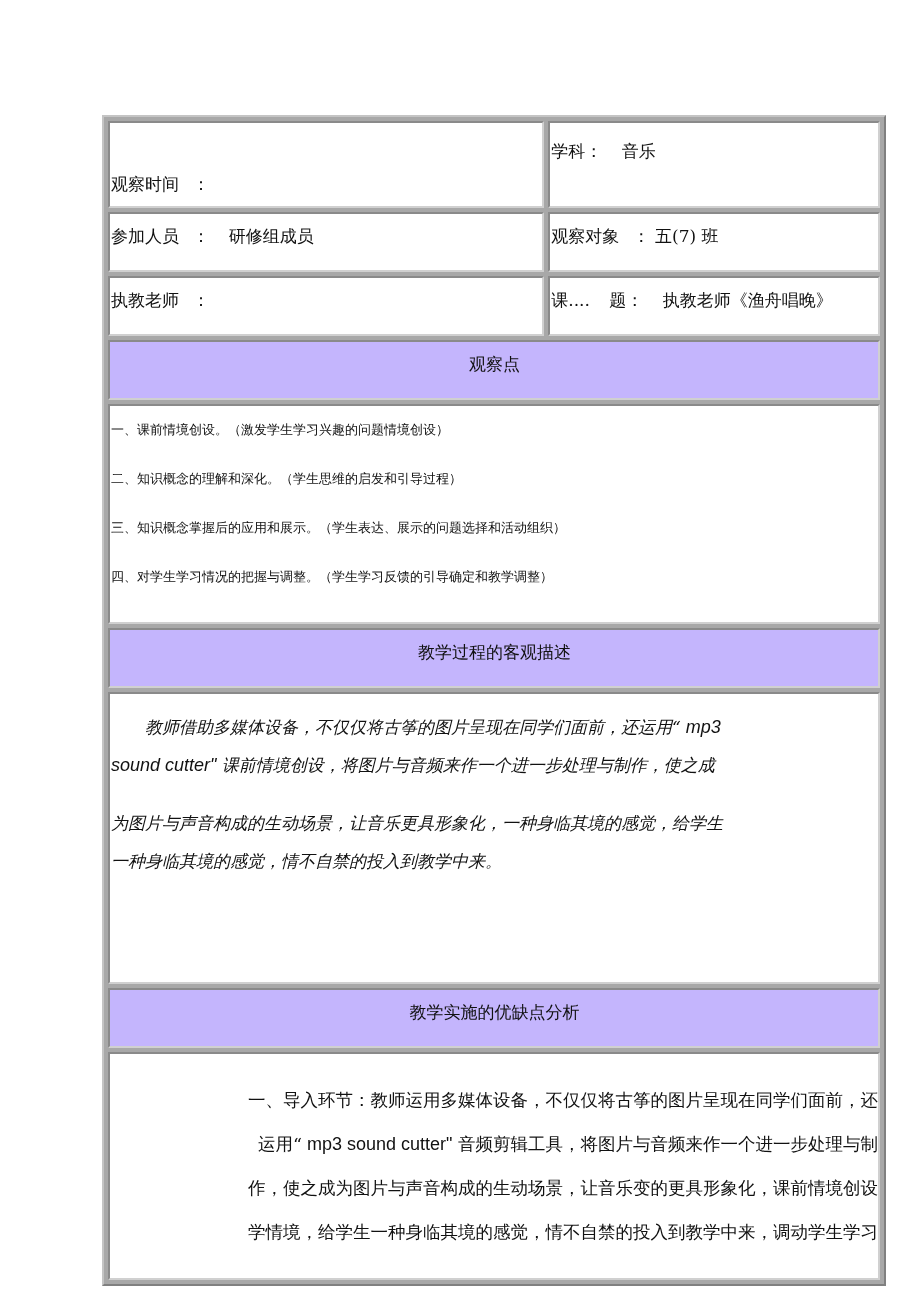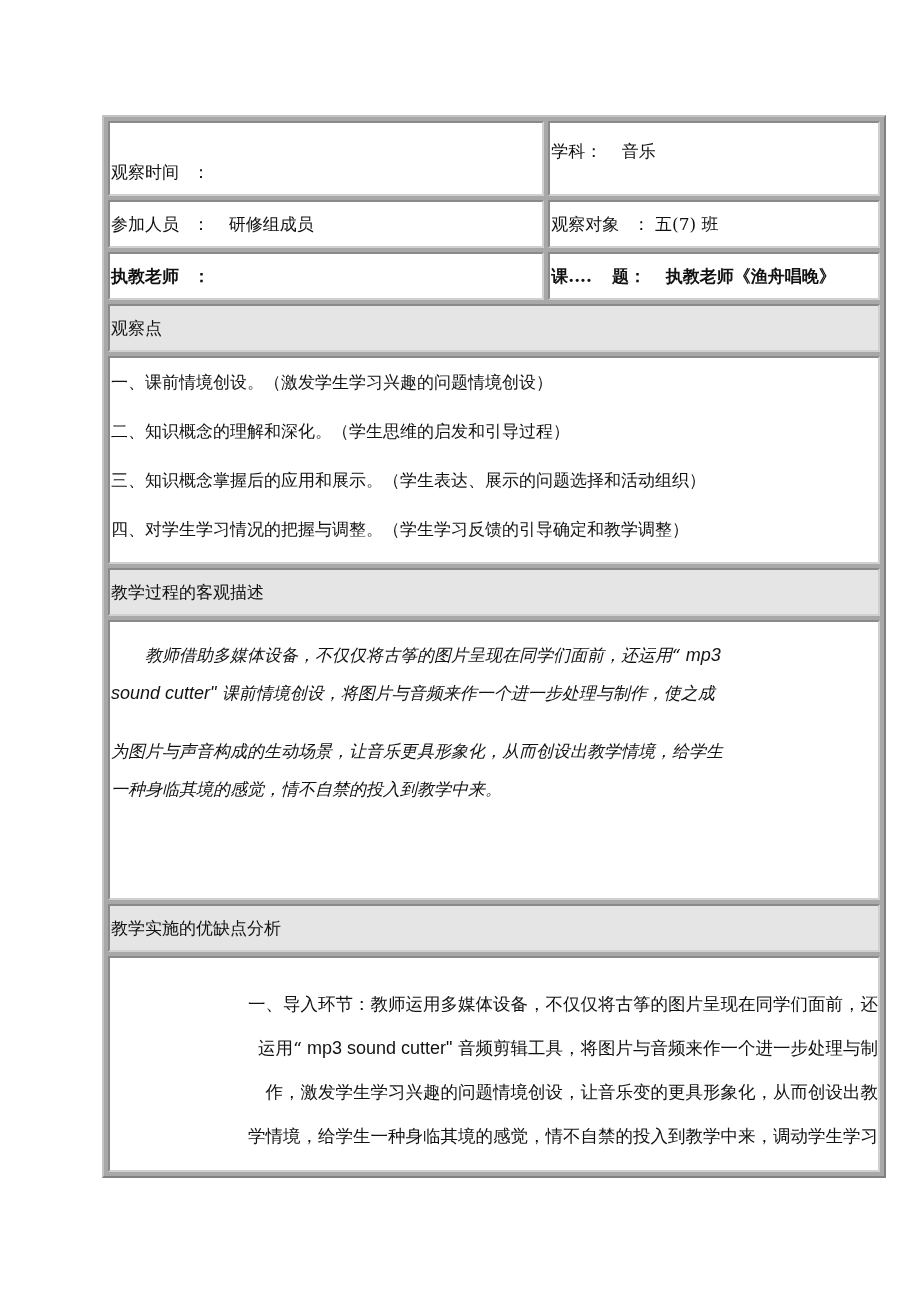--- a/index.html
+++ b/index.html
@@ -24,48 +24,49 @@
       border-spacing: 4px;
       background: #a8a8a8;
       border: 2px solid;
       border-color: #c4c4c4 #808080 #808080 #c4c4c4;
       table-layout: fixed;
     }
     .obs-table td {
       background: #ffffff;
       border: 2px solid;
       border-color: #8a8a8a #d0d0d0 #d0d0d0 #8a8a8a;
-      padding: 0 0 0 1px;
+      padding: 0 0 12px 1px;
       font-size: 17px;
       line-height: 1.2;
       vertical-align: middle;
       white-space: nowrap;
       overflow: hidden;
     }
     .obs-table td.green {
-      background: #e5e5e5;
+      background: #c4b5fd;
+      text-align: center;
     }
     .row-h1 td { height: 53px; }
     .row-h2 td { height: 44px; }
-    .row-h3 td { height: 44px; font-weight: bold; }
+    .row-h3 td { height: 44px; }
     .row-hdr td { height: 44px; }
     .cell-time { vertical-align: bottom !important; padding-bottom: 12px !important; }
     .cell-subject { vertical-align: top !important; padding-top: 18px !important; }
     .gap { display: inline-block; width: 14px; }
     .gap-s { display: inline-block; width: 8px; }
 
     .points-cell {
       height: 186px;
       vertical-align: top !important;
       padding-top: 8px !important;
     }
     .point-line {
       height: 49px;
       line-height: 32px;
-      font-size: 17px;
+      font-size: 13px;
     }
 
     .desc-cell {
       height: 258px;
       vertical-align: top !important;
       white-space: normal !important;
       padding-top: 18px !important;
     }
     .desc-line {
       font-size: 17px;
@@ -157,31 +158,31 @@
   </tr>
 
   <tr class="row-hdr">
     <td colspan="2" class="green">教学过程的客观描述</td>
   </tr>
 
   <tr>
     <td colspan="2" class="desc-cell">
       <div class="desc-line desc-l1"><span>教师借助多媒体设备，不仅仅将古筝的图片呈现在同学们面前，还运用“</span><span class="latin"> mp3</span></div>
       <div class="desc-line desc-l2"><span class="latin">sound cutter"</span><span> 课前情境创设，将图片与音频来作一个进一步处理与制作，使之成</span></div>
-      <div class="desc-line desc-l3">为图片与声音构成的生动场景，让音乐更具形象化，从而创设出教学情境，给学生</div>
+      <div class="desc-line desc-l3">为图片与声音构成的生动场景，让音乐更具形象化，一种身临其境的感觉，给学生</div>
       <div class="desc-line desc-l4">一种身临其境的感觉，情不自禁的投入到教学中来。</div>
     </td>
   </tr>
 
   <tr class="row-hdr">
     <td colspan="2" class="green">教学实施的优缺点分析</td>
   </tr>
 
   <tr>
     <td colspan="2" class="analysis-cell">
       <div class="an-line">一、导入环节：教师运用多媒体设备，不仅仅将古筝的图片呈现在同学们面前，还</div>
       <div class="an-line"><span>运用“</span><span class="latin"> mp3 sound cutter"</span><span> 音频剪辑工具，将图片与音频来作一个进一步处理与制</span></div>
-      <div class="an-line">作，激发学生学习兴趣的问题情境创设，让音乐变的更具形象化，从而创设出教</div>
+      <div class="an-line">作，使之成为图片与声音构成的生动场景，让音乐变的更具形象化，课前情境创设</div>
       <div class="an-line">学情境，给学生一种身临其境的感觉，情不自禁的投入到教学中来，调动学生学习</div>
     </td>
   </tr>
 </tbody>
   </table>
 
 </body></html>

